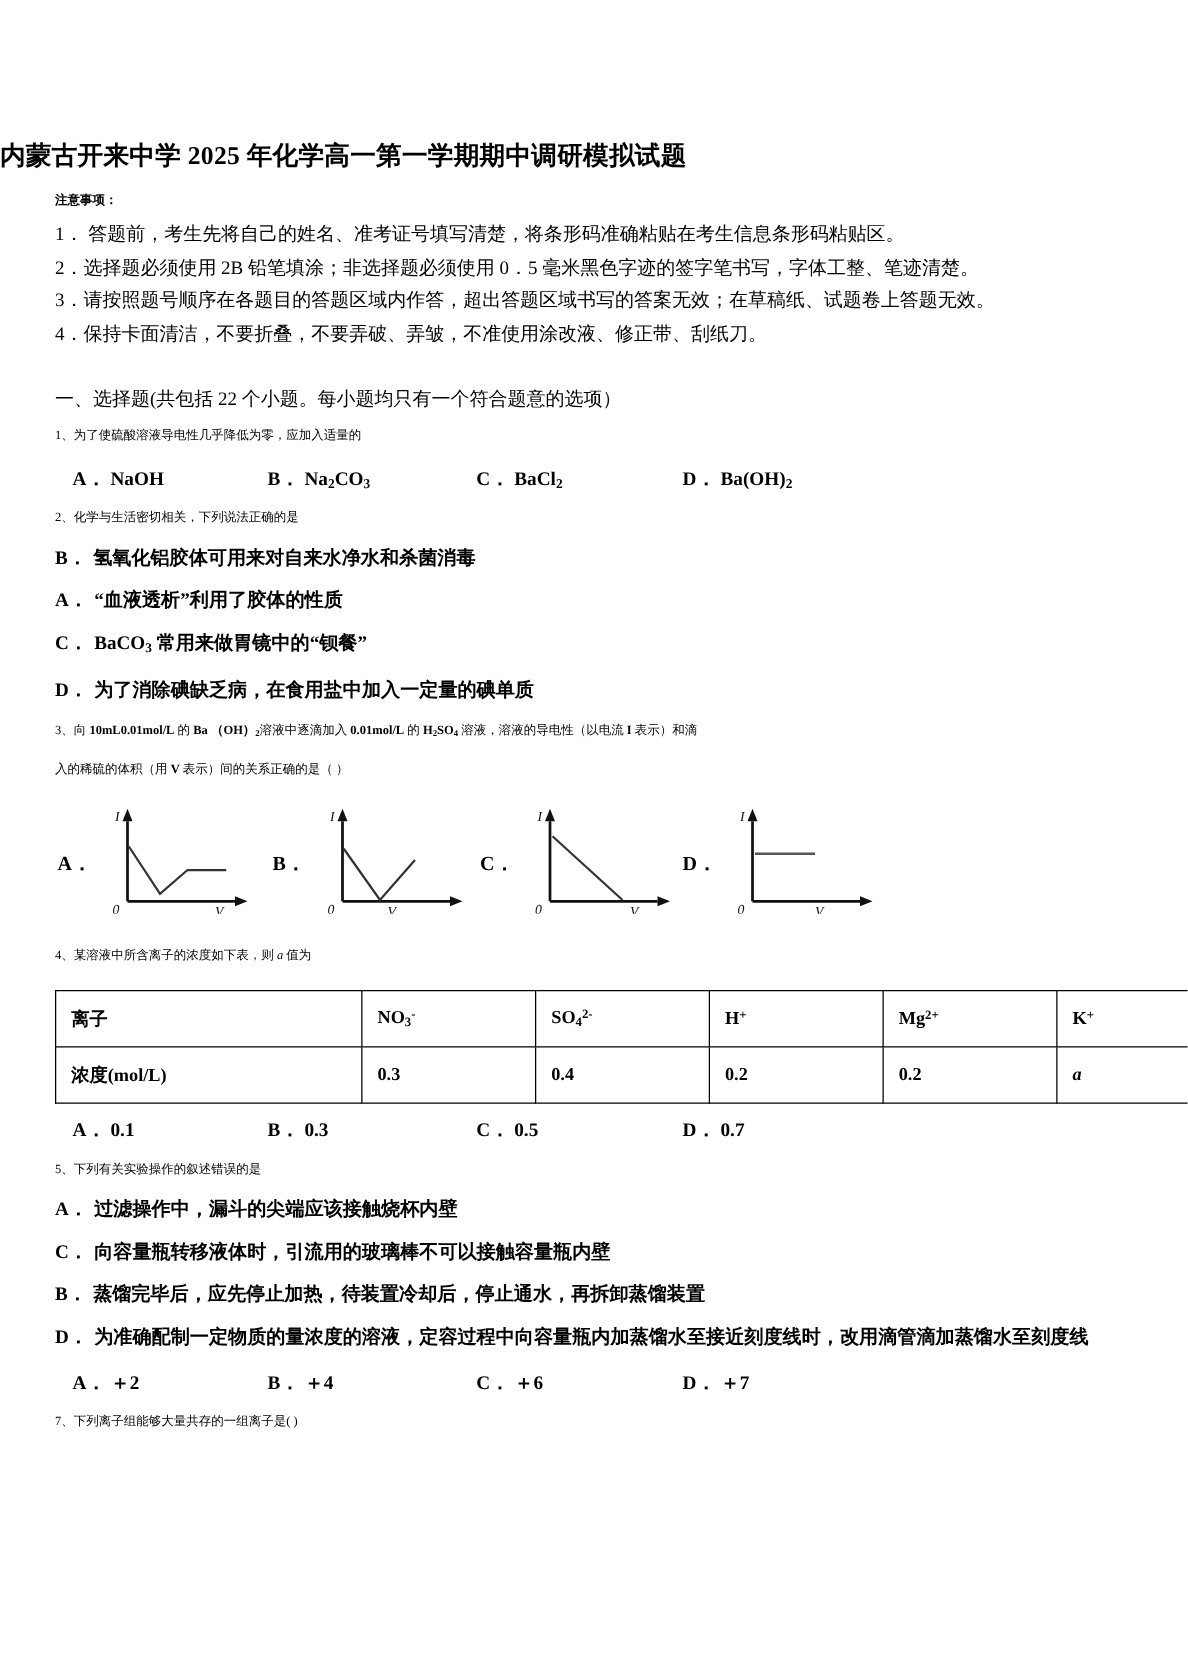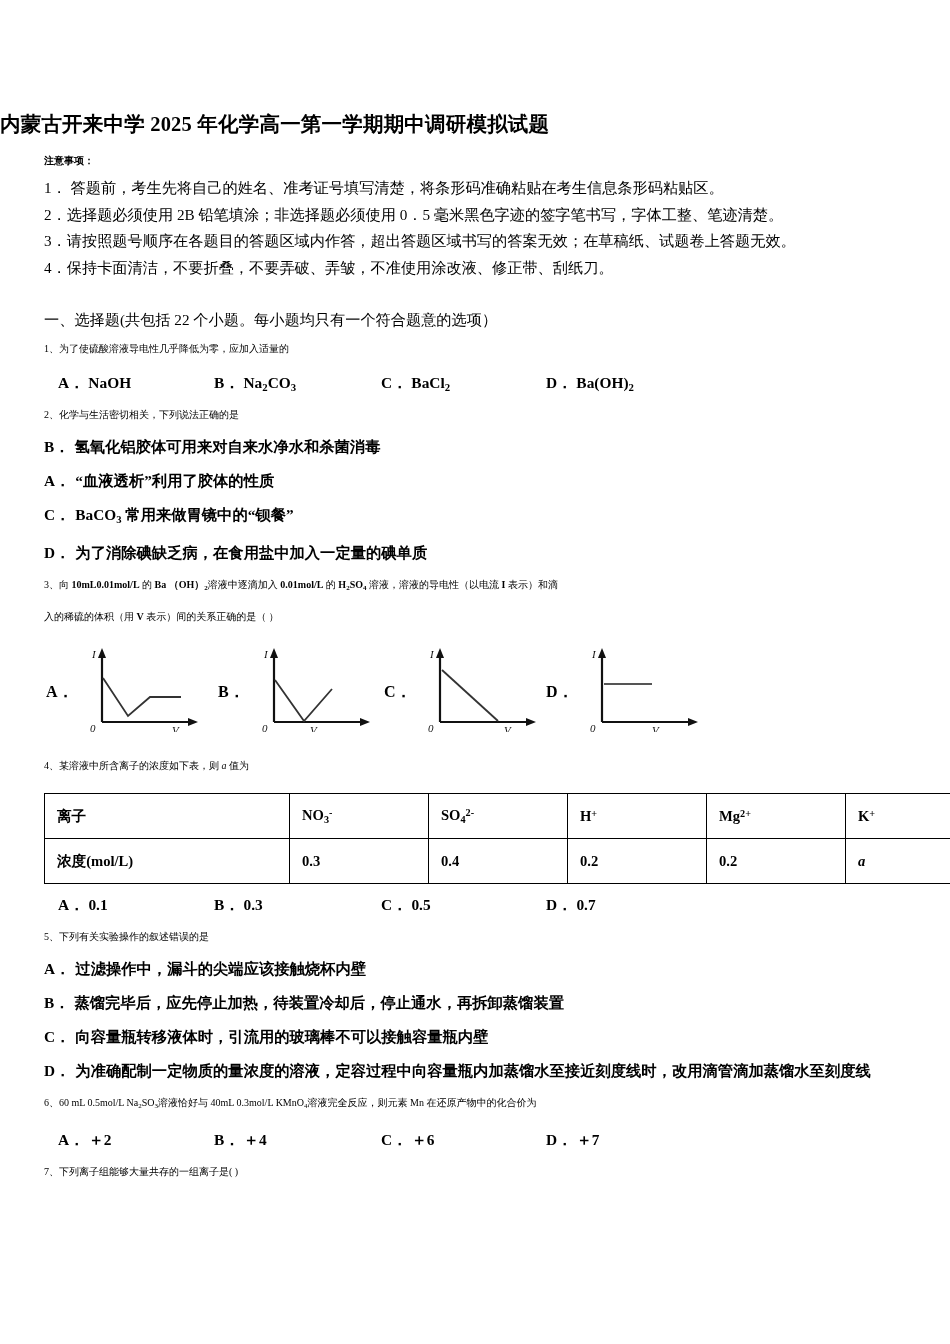--- a/index.html
+++ b/index.html
@@ -266,25 +266,24 @@
 
     <div class="opt-row">
       <span class="opt a"><span>A．</span> <span>0.1</span></span>
       <span class="opt b"><span>B．</span> <span>0.3</span></span>
       <span class="opt c"><span>C．</span> <span>0.5</span></span>
       <span class="opt d"><span>D．</span> <span>0.7</span></span>
     </div>
 
     <div class="q-line">5、下列有关实验操作的叙述错误的是</div>
     <div class="opt-block"><span class="lbl">A．</span><span>过滤操作中，漏斗的尖端应该接触烧杯内壁</span></div>
+    <div class="opt-block"><span class="lbl">C．</span><span>向容量瓶转移液体时，引流用的玻璃棒不可以接触容量瓶内壁</span></div>
     <div class="opt-block"><span class="lbl">B．</span><span>蒸馏完毕后，应先停止加热，待装置冷却后，停止通水，再拆卸蒸馏装置</span></div>
-    <div class="opt-block"><span class="lbl">C．</span><span>向容量瓶转移液体时，引流用的玻璃棒不可以接触容量瓶内壁</span></div>
     <div class="opt-block" style="white-space:normal;"><span class="lbl">D．</span><span>为准确配制一定物质的量浓度的溶液，定容过程中向容量瓶内加蒸馏水至接近刻度线时，改用滴管滴加蒸馏水至刻度线</span></div>
 
-    <div class="q-line">6、60 mL 0.5mol/L Na<sub>2</sub>SO<sub>3</sub>溶液恰好与 40mL 0.3mol/L KMnO<sub>4</sub>溶液完全反应，则元素 Mn 在还原产物中的化合价为</div>
     <div class="gap-sm"></div>
     <div class="opt-row">
       <span class="opt a"><span>A．</span> <span>＋2</span></span>
       <span class="opt b"><span>B．</span> <span>＋4</span></span>
       <span class="opt c"><span>C．</span> <span>＋6</span></span>
       <span class="opt d"><span>D．</span> <span>＋7</span></span>
     </div>
 
     <div class="q-line">7、下列离子组能够大量共存的一组离子是(      )</div>
 

